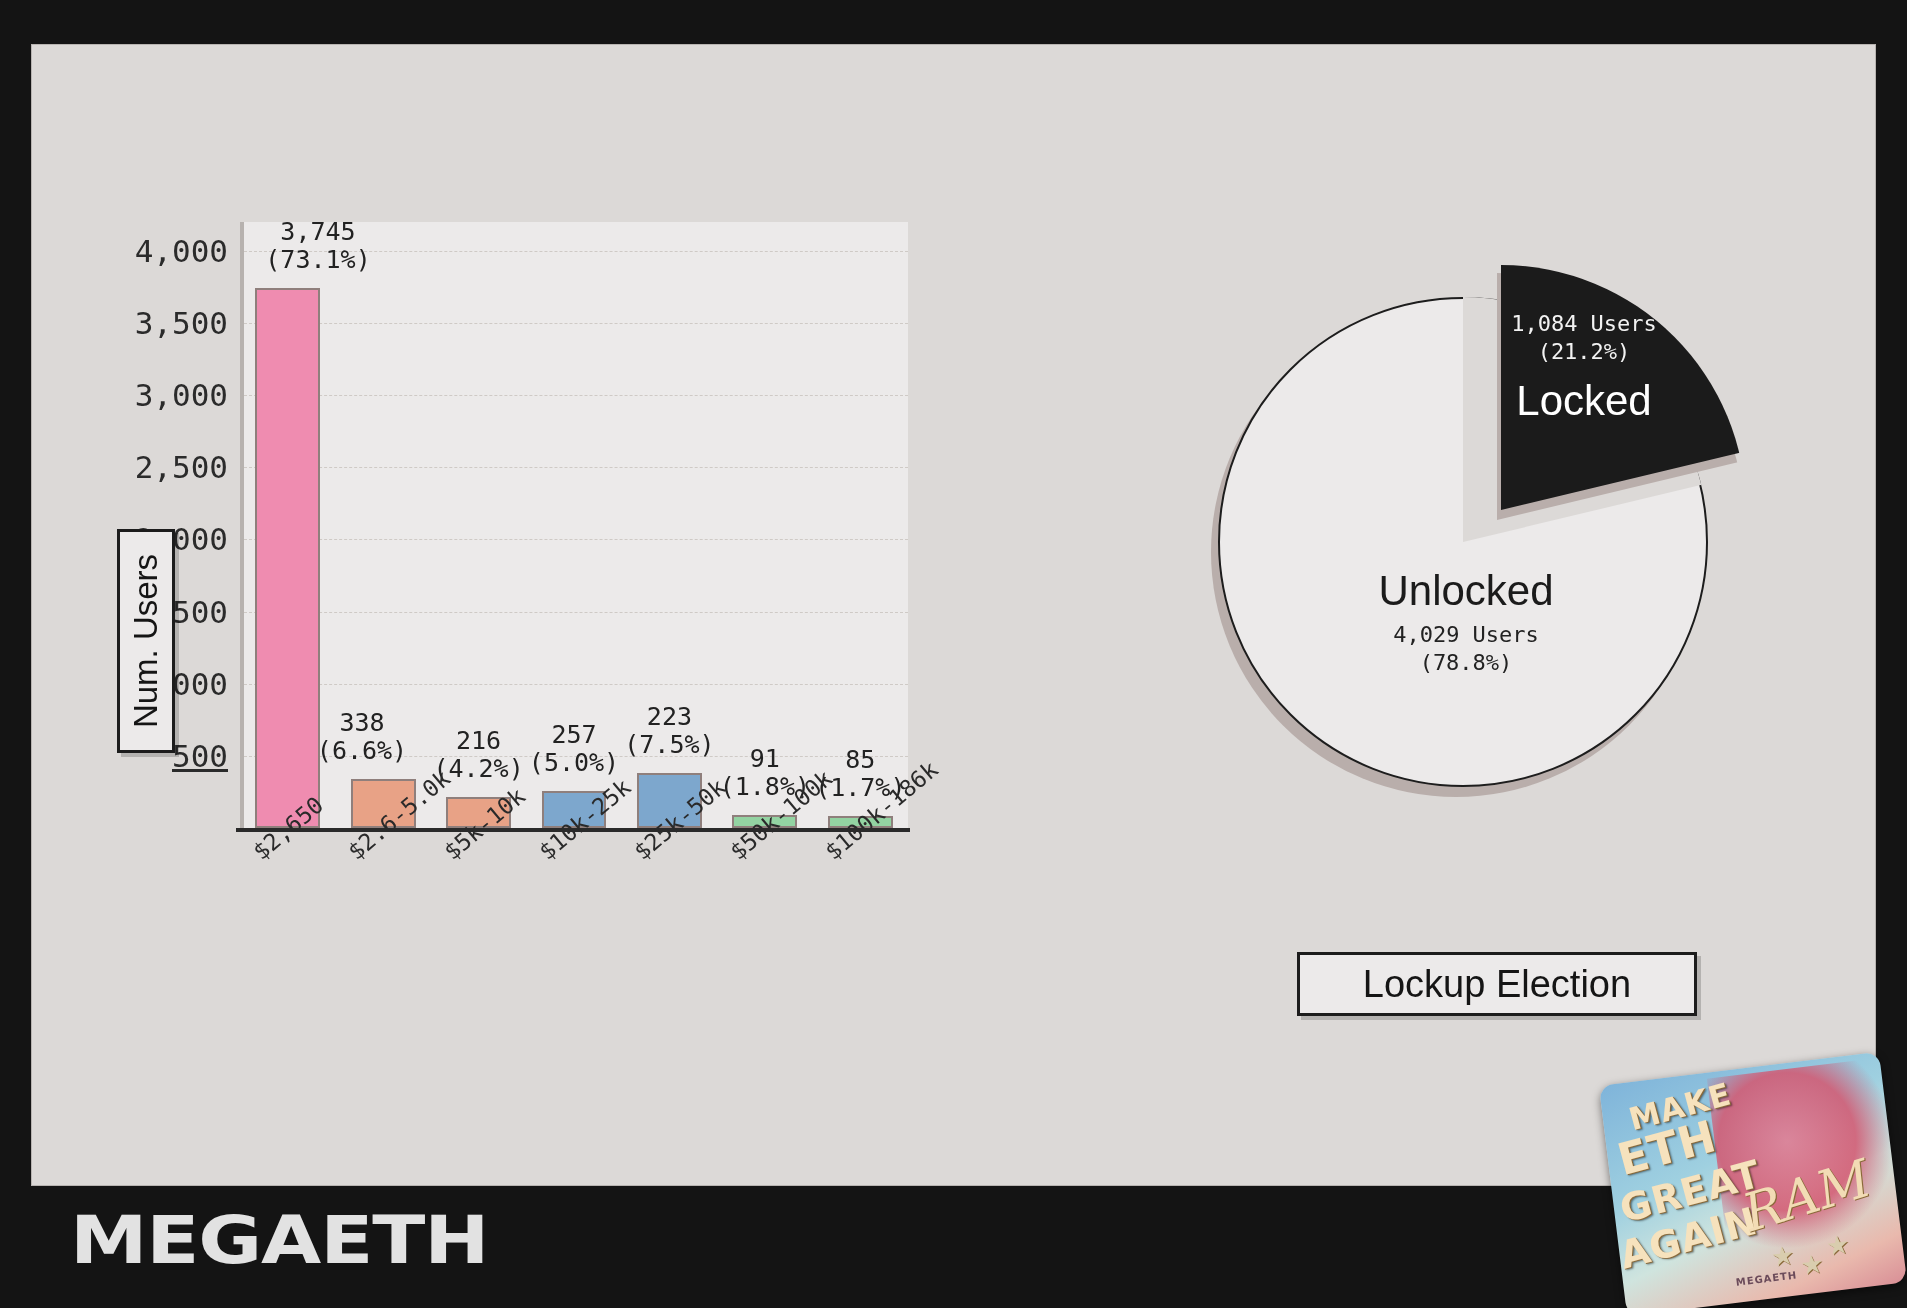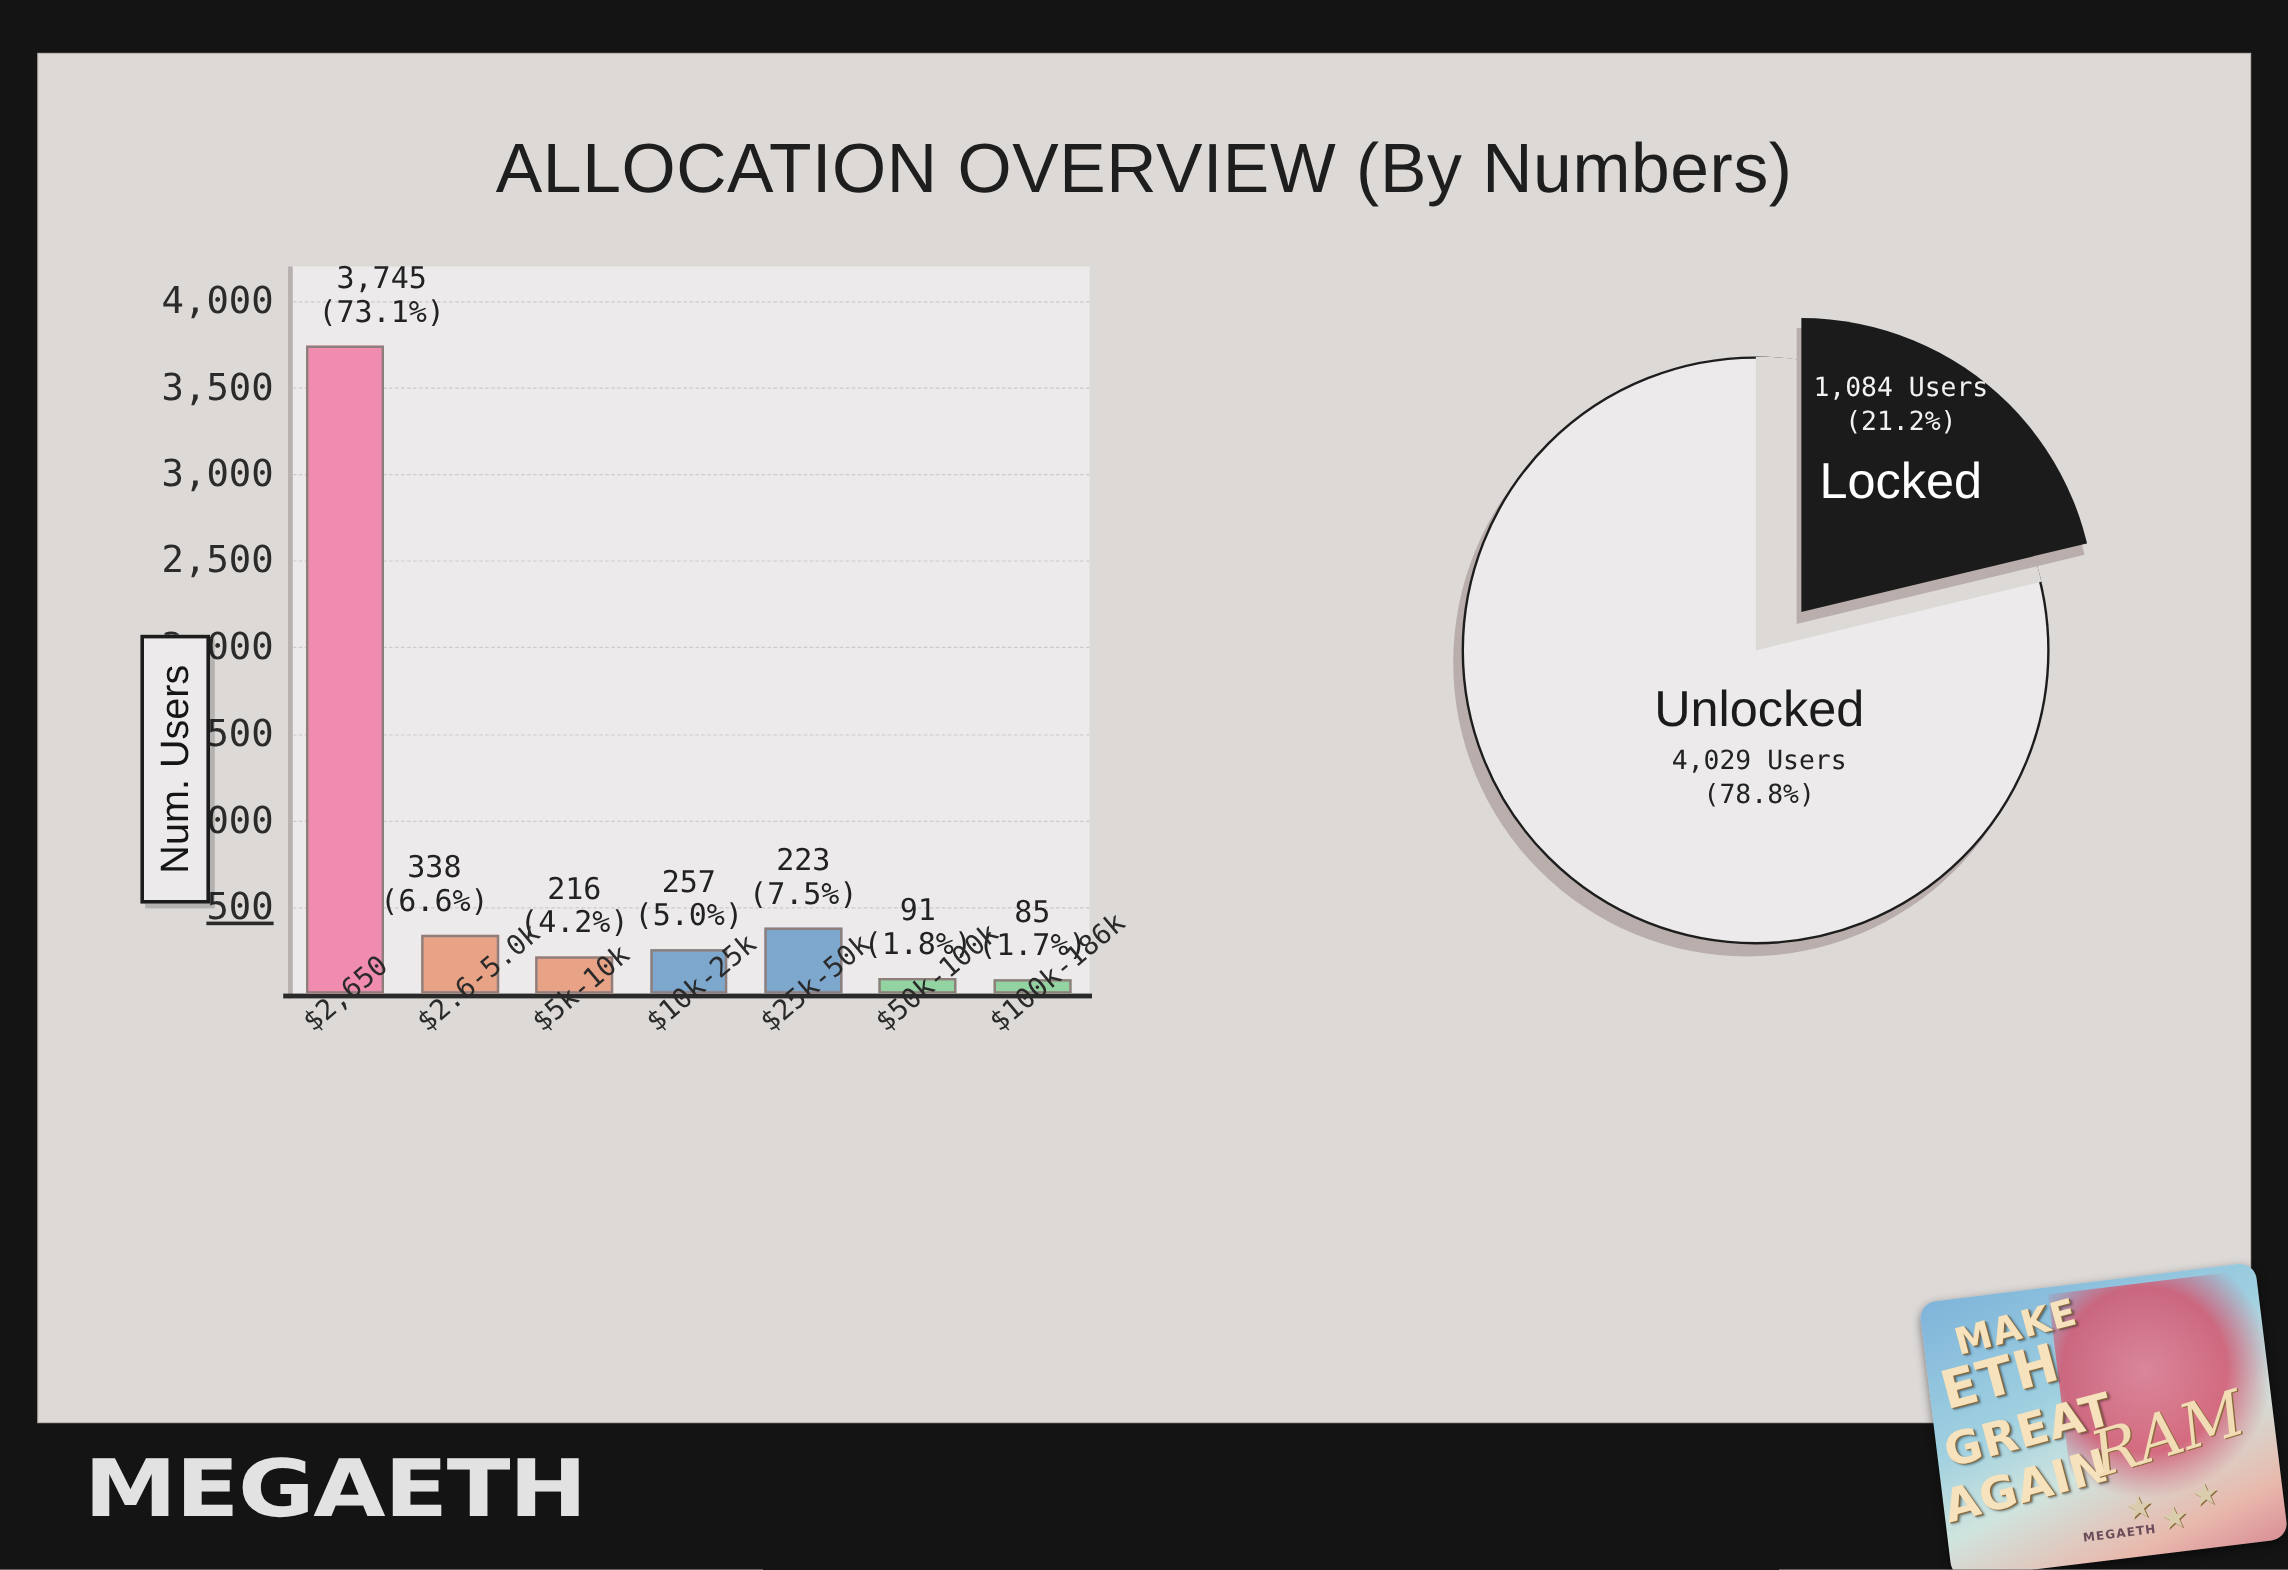--- a/index.html
+++ b/index.html
@@ -230,21 +230,20 @@
   .star {
     position:absolute; color:#d9cdae; font-size:26px;
     text-shadow:1px 1px 0 #8a6a3a;
   }
 </style>
 </head>
 <body>
 
 <div id="slide">
 
-  <div id="title">ALLOCATION OVERVIEW (By Numbers)</div>
 
   <div id="barchart-wrap">
 
     <div id="ytick-col">
         <div class="ytick" style="top: 710.857px; right: 0px; text-decoration: underline;">500</div>
         <div class="ytick" style="top: 638.714px; right: 0px;">1,000</div>
         <div class="ytick" style="top: 566.571px; right: 0px;">1,500</div>
         <div class="ytick" style="top: 494.429px; right: 0px;">2,000</div>
         <div class="ytick" style="top: 422.286px; right: 0px;">2,500</div>
         <div class="ytick" style="top: 350.143px; right: 0px;">3,000</div>
@@ -330,20 +329,21 @@
       <div>(21.2%)</div>
     </div>
     <div class="pie-text pie-head" style="left:492px; top:332px; color:#ffffff;">Locked</div>
 
     <div class="pie-text pie-head" style="left:374px; top:522px; color:#1b1b1b;">Unlocked</div>
     <div class="pie-text pie-mono" style="left:374px; top:576px; color:#222;">
       <div>4,029 Users</div>
       <div>(78.8%)</div>
     </div>
 
+    <div class="axisbox" id="pie-caption-box">Lockup Election</div>
   </div>
 
 </div>
 
 <div id="megaeth">MEGAETH</div>
 
 <div id="sticker">
   <div class="ram"></div>
   <div class="stxt" id="st-make">MAKE</div>
   <div class="stxt" id="st-eth">ETH</div>

